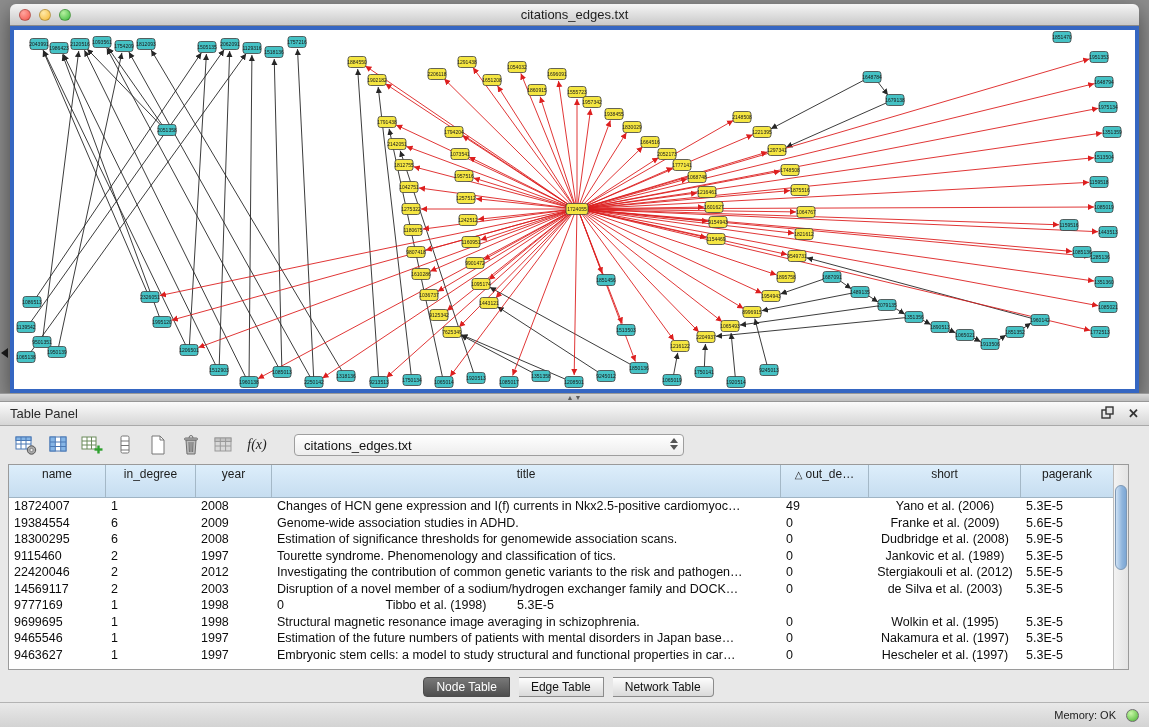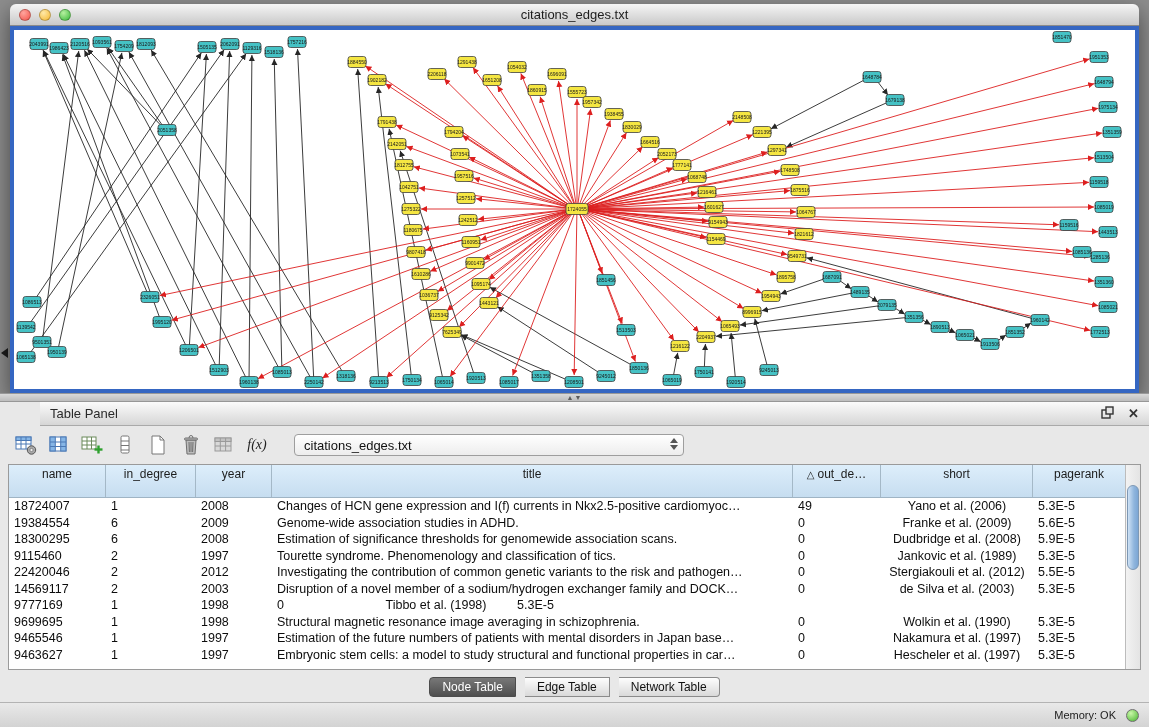--- a/index.html
+++ b/index.html
@@ -28,26 +28,26 @@
 
   
   .splitter { position:absolute; left:0; top:393px; width:1149px; height:9px;
     background:linear-gradient(#d9d9d9,#bdbdbd); border-top:1px solid #989898; border-bottom:1px solid #979797;
     display:flex; align-items:center; justify-content:center; }
   .splitter .grip { font-size:7px; line-height:7px; color:#5c5c5c; letter-spacing:1px; }
 
   
   .table-panel { position:absolute; left:0; top:402px; width:1149px; height:300px; background:#e8e8e8; display:flex; flex-direction:column; }
   .panel-header { height:24px; background:linear-gradient(#fbfbfb,#d6d6d6); border-bottom:1px solid #a9a9a9;
-    display:flex; align-items:center; padding:0 10px;margin-left:40px; }
+    display:flex; align-items:center; padding:0 10px; }
   .panel-title { font-size:13px; color:#2a2a2a; }
   .panel-controls { margin-left:auto; display:flex; align-items:center; gap:14px; }
   .panel-controls .ctl { cursor:default; color:#333; font-size:13px; font-weight:bold; line-height:14px; }
 
-  .panel-body { flex:1; display:flex; flex-direction:column; padding:6px 8px 4px 8px;justify-content:center; }
+  .panel-body { flex:1; display:flex; flex-direction:column; padding:6px 20px 4px 8px;justify-content:center; }
 
   .toolbar { height:32px; display:flex; align-items:center; gap:9px; padding:0 4px 6px 6px; }
   .tool-btn { width:24px; height:24px; display:flex; align-items:center; justify-content:center; border-radius:3px; }
   .fx { font-family:"Liberation Serif", serif; font-style:italic; font-size:14px; color:#222; }
   .combo { margin-left:16px; width:390px; height:22px; background:linear-gradient(#ffffff,#ededed);
     border:1px solid #9e9e9e; border-radius:4px; display:flex; align-items:center; padding-left:9px;
     font-size:13px; color:#111; position:relative; }
   .combo-arrows { position:absolute; right:5px; top:3px; display:flex; flex-direction:column; gap:2px; }
   .combo-arrows i { width:0; height:0; display:block; }
   .combo-arrows .up   { border-left:4px solid transparent; border-right:4px solid transparent; border-bottom:5px solid #555; }
@@ -666,21 +666,21 @@
             <div class="td col4">0</div>
             <div class="td col5">Tibbo et al. (1998)</div>
             <div class="td col6">5.3E-5</div>
           </div>
           <div class="tr">
             <div class="td col0">9699695</div>
             <div class="td col1">1</div>
             <div class="td col2">1998</div>
             <div class="td col3">Structural magnetic resonance image averaging in schizophrenia.</div>
             <div class="td col4">0</div>
-            <div class="td col5">Wolkin et al. (1990)</div>
+            <div class="td col5">Wolkin et al. (1995)</div>
             <div class="td col6">5.3E-5</div>
           </div>
           <div class="tr">
             <div class="td col0">9465546</div>
             <div class="td col1">1</div>
             <div class="td col2">1997</div>
             <div class="td col3">Estimation of the future numbers of patients with mental disorders in Japan base…</div>
             <div class="td col4">0</div>
             <div class="td col5">Nakamura et al. (1997)</div>
             <div class="td col6">5.3E-5</div>

